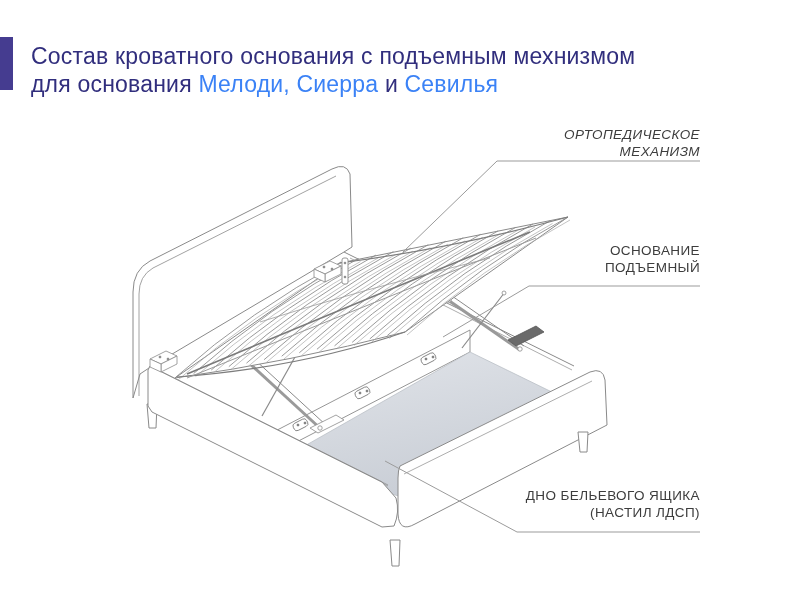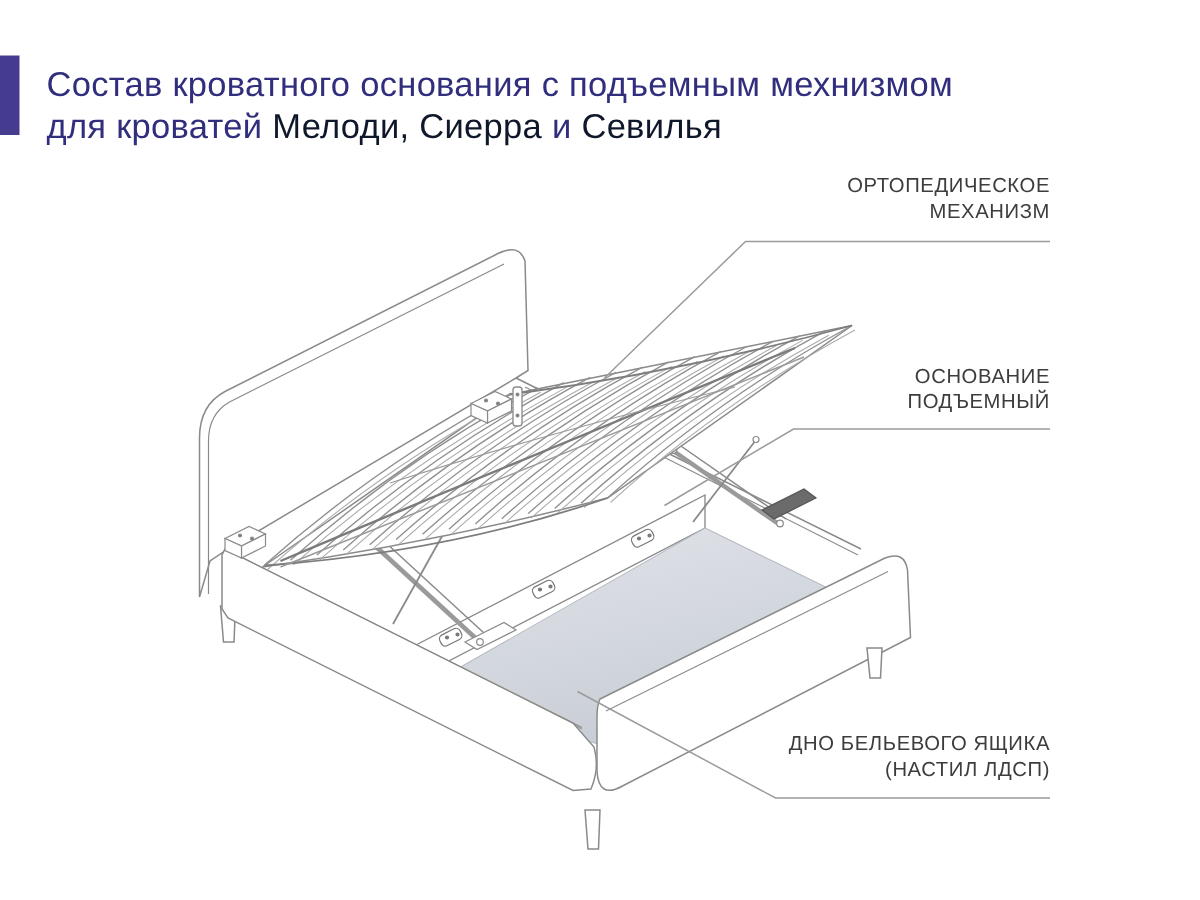--- a/index.html
+++ b/index.html
@@ -1,38 +1,38 @@
 <!DOCTYPE html>
 <html><head>
 <meta charset="utf-8">
 <style>
   html,body{margin:0;padding:0;background:#ffffff;}
   .page{position:relative;width:800px;height:600px;background:#ffffff;overflow:hidden;
         font-family:"Liberation Sans","DejaVu Sans",sans-serif;}
   .accent-bar{position:absolute;left:0;top:37px;width:13px;height:53px;background:#453C90;}
   .title{position:absolute;left:31px;top:42px;font-size:23px;line-height:28px;
          color:#312E7D;letter-spacing:0.2px;font-weight:400;}
-  .title .red{color:#0f172a;}
+  .title .red{color:#3b82f6;}
   .diagram-svg{position:absolute;left:0;top:0;}
   .callout{position:absolute;text-align:right;font-size:13.5px;line-height:17px;
            color:#3D3D3D;letter-spacing:0.4px;font-weight:400;white-space:nowrap;}
-  .callout-ortho{top:115px;right:100px;}
+  .callout-ortho{top:126px;right:100px;font-style:italic;}
   .callout-mech{top:242px;right:100px;}
   .callout-bottom{top:487px;right:100px;}
 </style>
 </head>
 <body>
 
 <div class="page">
 
   <div class="accent-bar"></div>
 
   <div class="title">
     <div>Состав кроватного основания с подъемным мехнизмом</div>
-    <div><span>для кроватей </span><span class="red">Мелоди, Сиерра</span><span> и </span><span class="red">Севилья</span></div>
+    <div><span>для основания </span><span class="red">Мелоди, Сиерра</span><span> и </span><span class="red">Севилья</span></div>
   </div>
 
   <svg class="diagram-svg" width="800" height="600" viewBox="0 0 800 600">
     <defs>
       <linearGradient id="deckGrad" x1="0" y1="0" x2="0.4" y2="1">
         <stop offset="0" stop-color="#E2E5EA"></stop>
         <stop offset="1" stop-color="#C8CDD5"></stop>
       </linearGradient>
     </defs>
 

